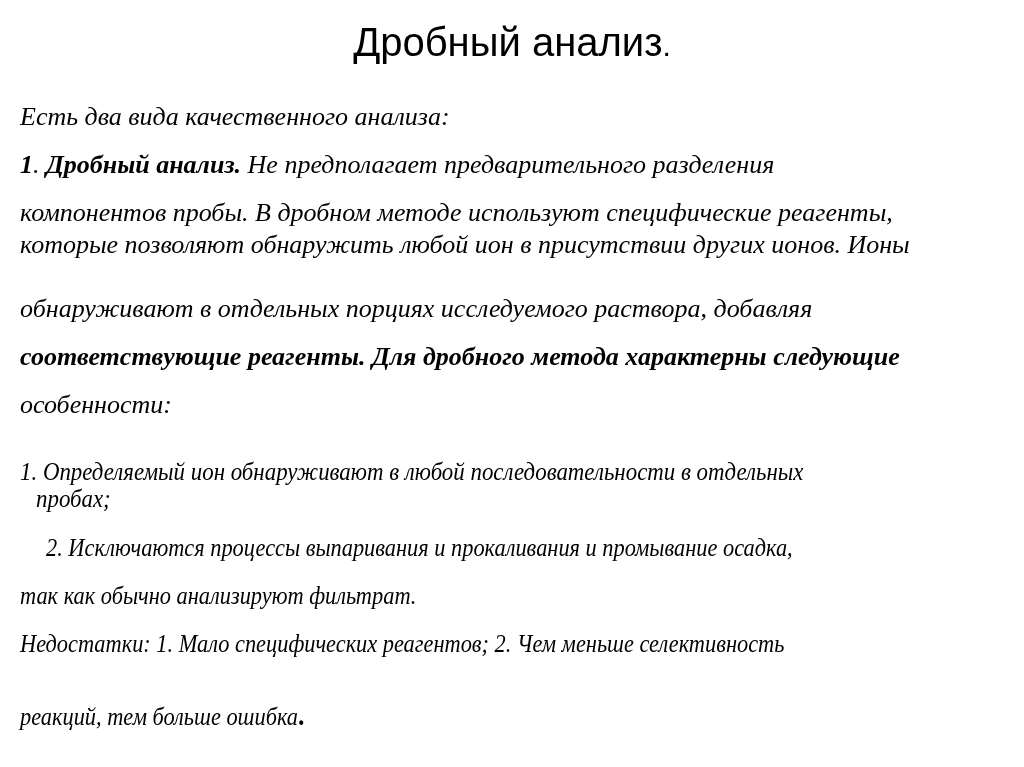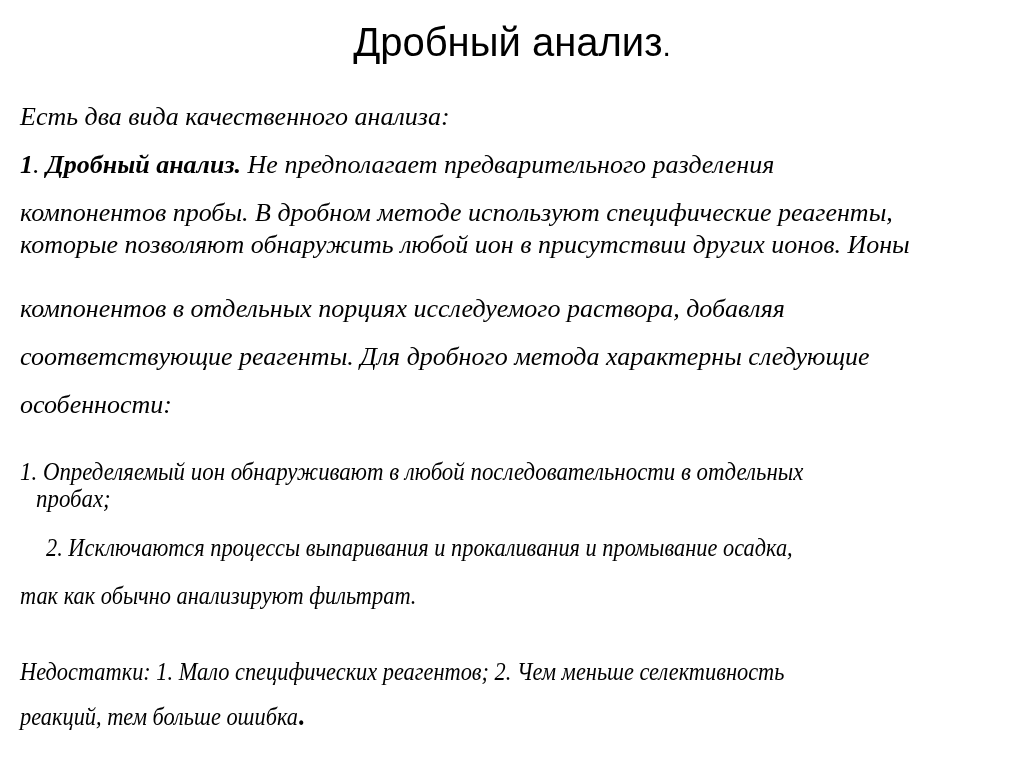--- a/index.html
+++ b/index.html
@@ -48,29 +48,29 @@
 <div class="title"><span>Дробный анализ</span><span class="dot">.</span></div>
 
 <div class="line" style="top:101px;"><span>Есть два вида качественного анализа:</span></div>
 
 <div class="line" style="top:149px;"><span class="bold">1</span><span>. </span><span class="bold">Дробный анализ.</span><span> Не предполагает предварительного разделения</span></div>
 
 <div class="line" style="top:197px;font-style:italic;"><span>компонентов пробы. В дробном методе используют специфические реагенты,</span></div>
 
 <div class="line" style="top:229px;"><span>которые позволяют обнаружить любой ион в присутствии других ионов. Ионы</span></div>
 
-<div class="line" style="top:293px;"><span>компонентов в отдельных порциях исследуемого раствора, добавляя</span></div>
+<div class="line" style="top:293px;"><span>обнаруживают в отдельных порциях исследуемого раствора, добавляя</span></div>
 
-<div class="line" style="top:341px;"><span>соответствующие реагенты. Для дробного метода характерны следующие</span></div>
+<div class="line" style="top:341px;font-weight:bold;"><span>соответствующие реагенты. Для дробного метода характерны следующие</span></div>
 
 <div class="line" style="top:389px;"><span>особенности:</span></div>
 
 <div class="line" style="top:436px;margin-top:20px;"><span class="condensed" style="transform:scaleX(0.88);">1. Определяемый ион обнаруживают в любой последовательности в отдельных</span></div>
 
 <div class="line" style="top:483px;margin-left:16px;"><span class="condensed" style="transform:scaleX(0.88);">пробах;</span></div>
 
 <div class="line" style="top:532px;margin-left:26px;"><span class="condensed" style="transform:scaleX(0.86);">2. Исключаются процессы выпаривания и прокаливания и промывание осадка,</span></div>
 
 <div class="line" style="top:580px;"><span class="condensed" style="transform:scaleX(0.86);">так как обычно анализируют фильтрат.</span></div>
 
-<div class="line" style="top:656px;"><span class="condensed" style="transform:scaleX(0.86);">Недостатки: 1. Мало специфических реагентов; 2. Чем меньше селективность</span></div>
+<div class="line" style="top:628px;"><span class="condensed" style="transform:scaleX(0.86);">Недостатки: 1. Мало специфических реагентов; 2. Чем меньше селективность</span></div>
 
 <div class="line" style="top:699px;"><span class="condensed" style="transform:scaleX(0.86);"><span>реакций, тем больше ошибка</span><span class="big-dot">.</span></span></div>
 
 </body></html>

